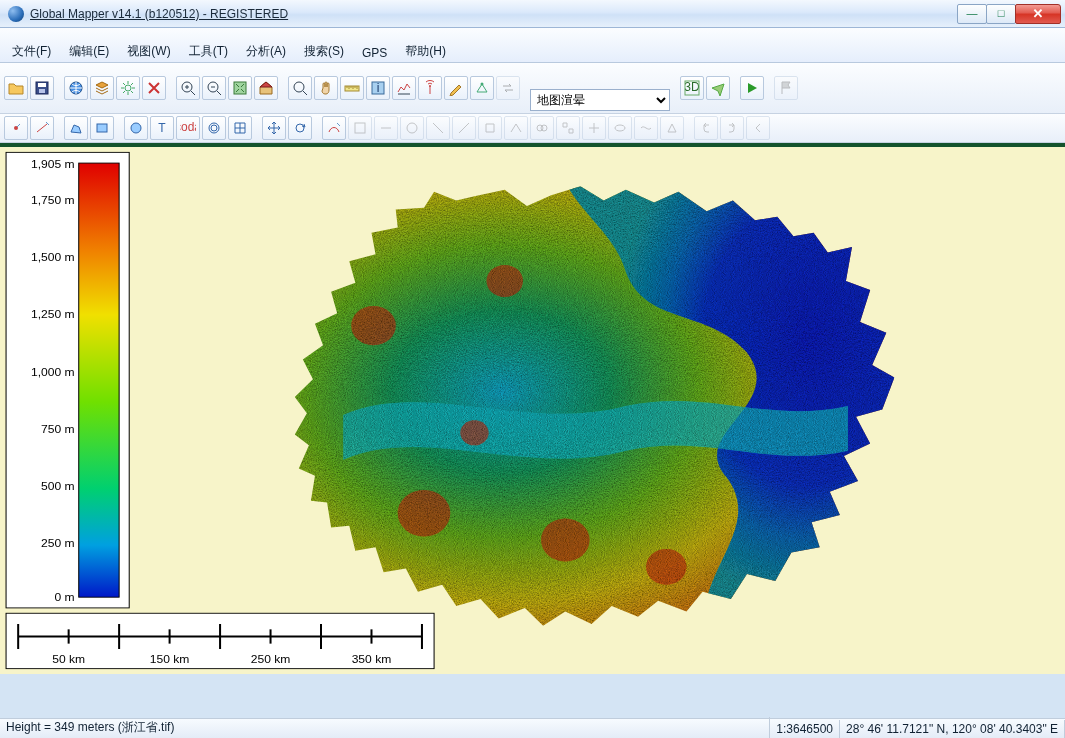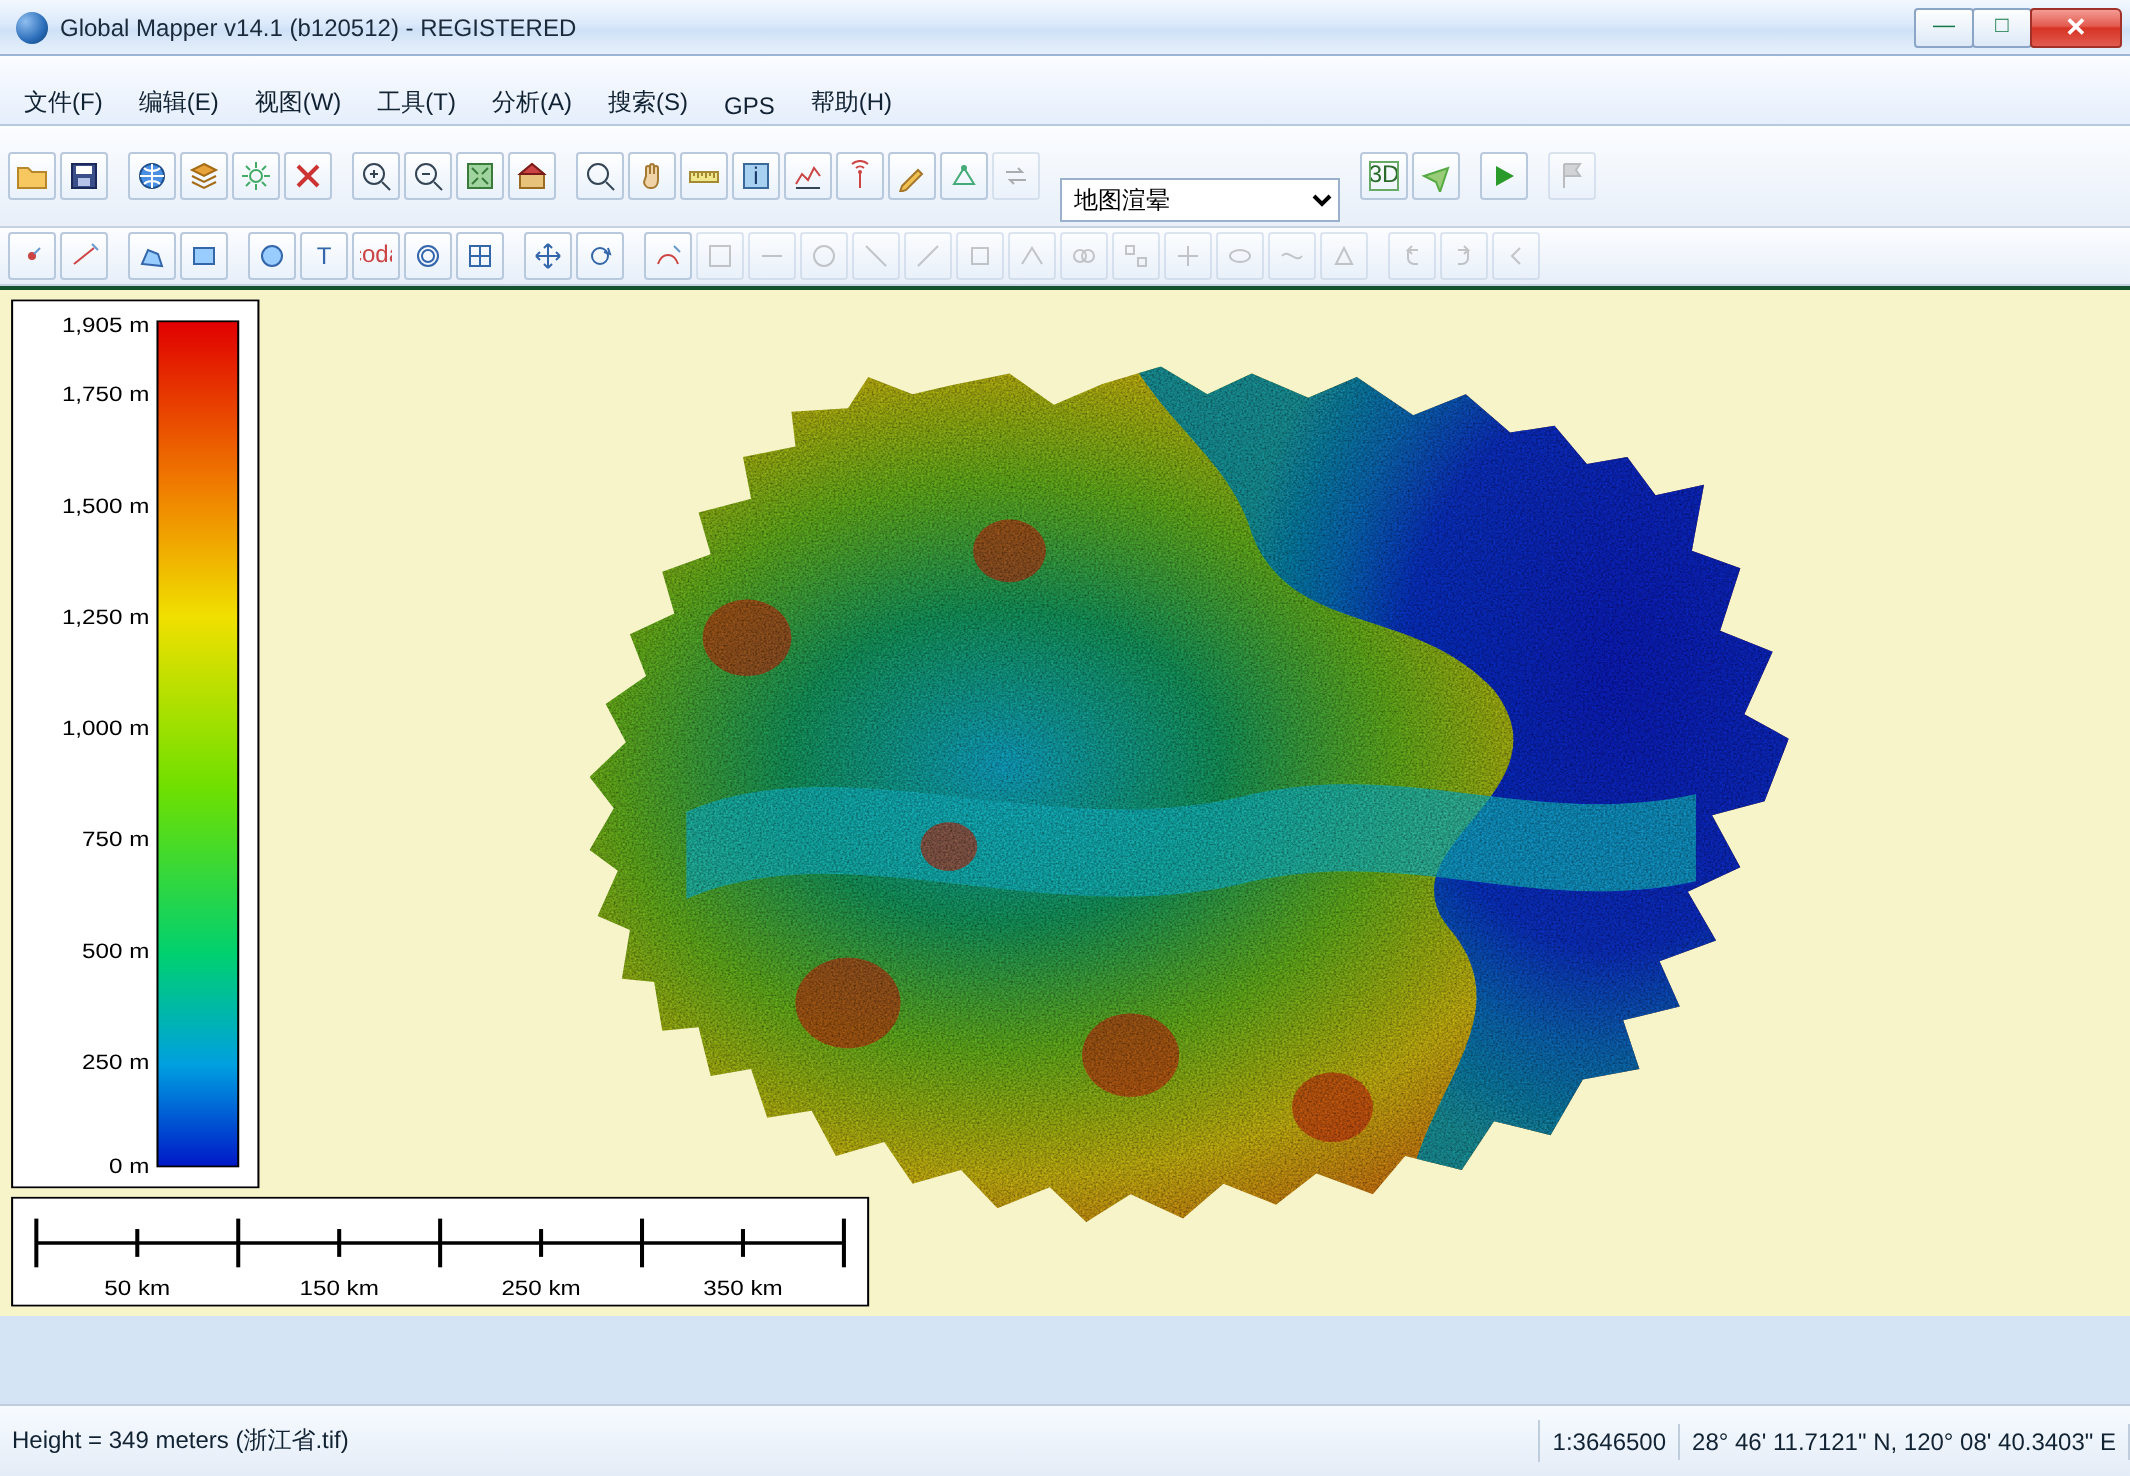--- a/index.html
+++ b/index.html
@@ -1,21 +1,21 @@
 <!DOCTYPE html>
 <html><head>
 <meta charset="utf-8">
 <style>
 * { margin: 0; padding: 0; box-sizing: border-box; font-family: "Microsoft YaHei", "SimSun", Tahoma, sans-serif; font-size: 12px; }
 body { background: #d4e4f4; width: 1065px; height: 738px; overflow: hidden; display: flex; flex-direction: column; }
 
 
 .titlebar { height: 28px; background: linear-gradient(#f3f8fe,#dbe9fb 45%,#cfe1f7 55%,#e6f0fb); display: flex; align-items: center; padding: 0 4px; border-bottom: 1px solid #9db6d6; }
 .app-icon { width: 16px; height: 16px; border-radius: 50%; background: radial-gradient(circle at 30% 30%, #8fbef0, #2a6db9 60%, #0b3a6e); margin-right: 6px; margin-left: 4px; }
-.title-text { color: #1a2a3a; flex: 1; white-space: nowrap; }
+.title-text { color: #1a2a3a; flex: 1; white-space: nowrap; text-decoration: underline; }
 .win-btns { display: flex; gap: 0; }
 .win-btn { width: 30px; height: 20px; border: 1px solid #8aa5c5; background: linear-gradient(#fdfefe,#dde9f7); display:flex; align-items:center; justify-content:center; border-radius: 2px; margin-left: -1px; }
 .win-btn.close { width: 46px; background: linear-gradient(#f39b93,#e25a4f 45%,#d63324 50%,#e25a4f); border-color:#a03028; border-top-right-radius: 3px; }
 .win-glyph { font-size: 11px; line-height: 1; color:#174; }
 .win-btn.close .win-glyph { color:#fff; font-weight:bold; font-size:13px; }
 
 
 .menubar { height: 35px; background: linear-gradient(#fbfdff,#e5eefc); border-bottom: 1px solid #b8c9de; display: flex; align-items: flex-end; padding: 0 4px; gap: 2px; }
 .menu-item { padding: 2px 8px; color: #123; cursor: default; }
 
@@ -23,25 +23,25 @@
 .toolbar { background: linear-gradient(#fbfdff,#e8eff9); border-bottom: 1px solid #c6d2e2; display: flex; align-items: center; padding: 2px 4px; gap: 2px; min-height: 28px; }
 .tool-btn { width: 24px; height: 24px; border: 1px solid #b8c9de; background: linear-gradient(#fff,#e9f1fb); display:flex; align-items:center; justify-content:center; border-radius: 2px; }
 .tool-btn.disabled { opacity: .45; }
 .tool-sep { width: 6px; }
 .tool-btn svg { width: 16px; height: 16px; }
 select.combo { height: 22px; border: 1px solid #9ab0cd; background: #fff; padding: 0 2px; font-size: 12px; }
 .combo.wide1 { width: 140px; margin-top: 24px; }
 .combo.wide2 { width: 200px; }
 
 
-.viewport { flex: 1; position: relative; background: #f7f4c9; border-top: 2px solid #14532d; overflow: hidden; }
+.viewport { flex: 1; position: relative; background: #f7f4c9; border-top: 4px solid #14532d; overflow: hidden; }
 svg.map-svg { position:absolute; inset:0; width:100%; height:100%; }
 
 
-.statusbar { height: 36px; background: linear-gradient(#f7fbff,#e4ecf7); border-top: 1px solid #c0cddc; display: flex; align-items: center; font-size: 12px; color: #123; margin-top: 44px; }
+.statusbar { height: 20px; background: linear-gradient(#f7fbff,#e4ecf7); border-top: 1px solid #c0cddc; display: flex; align-items: flex-end; font-size: 12px; color: #123; margin-top: 44px; }
 .status-cell { padding: 2px 6px; border-right: 1px solid #c0cddc; display:flex; align-items:center; white-space:nowrap; }
 .status-cell.flex { flex:1; }
 </style>
 </head>
 <body>
 
 <div class="titlebar">
   <div class="app-icon"></div>
   <div class="title-text">Global Mapper v14.1 (b120512) - REGISTERED</div>
   <div class="win-btns">

